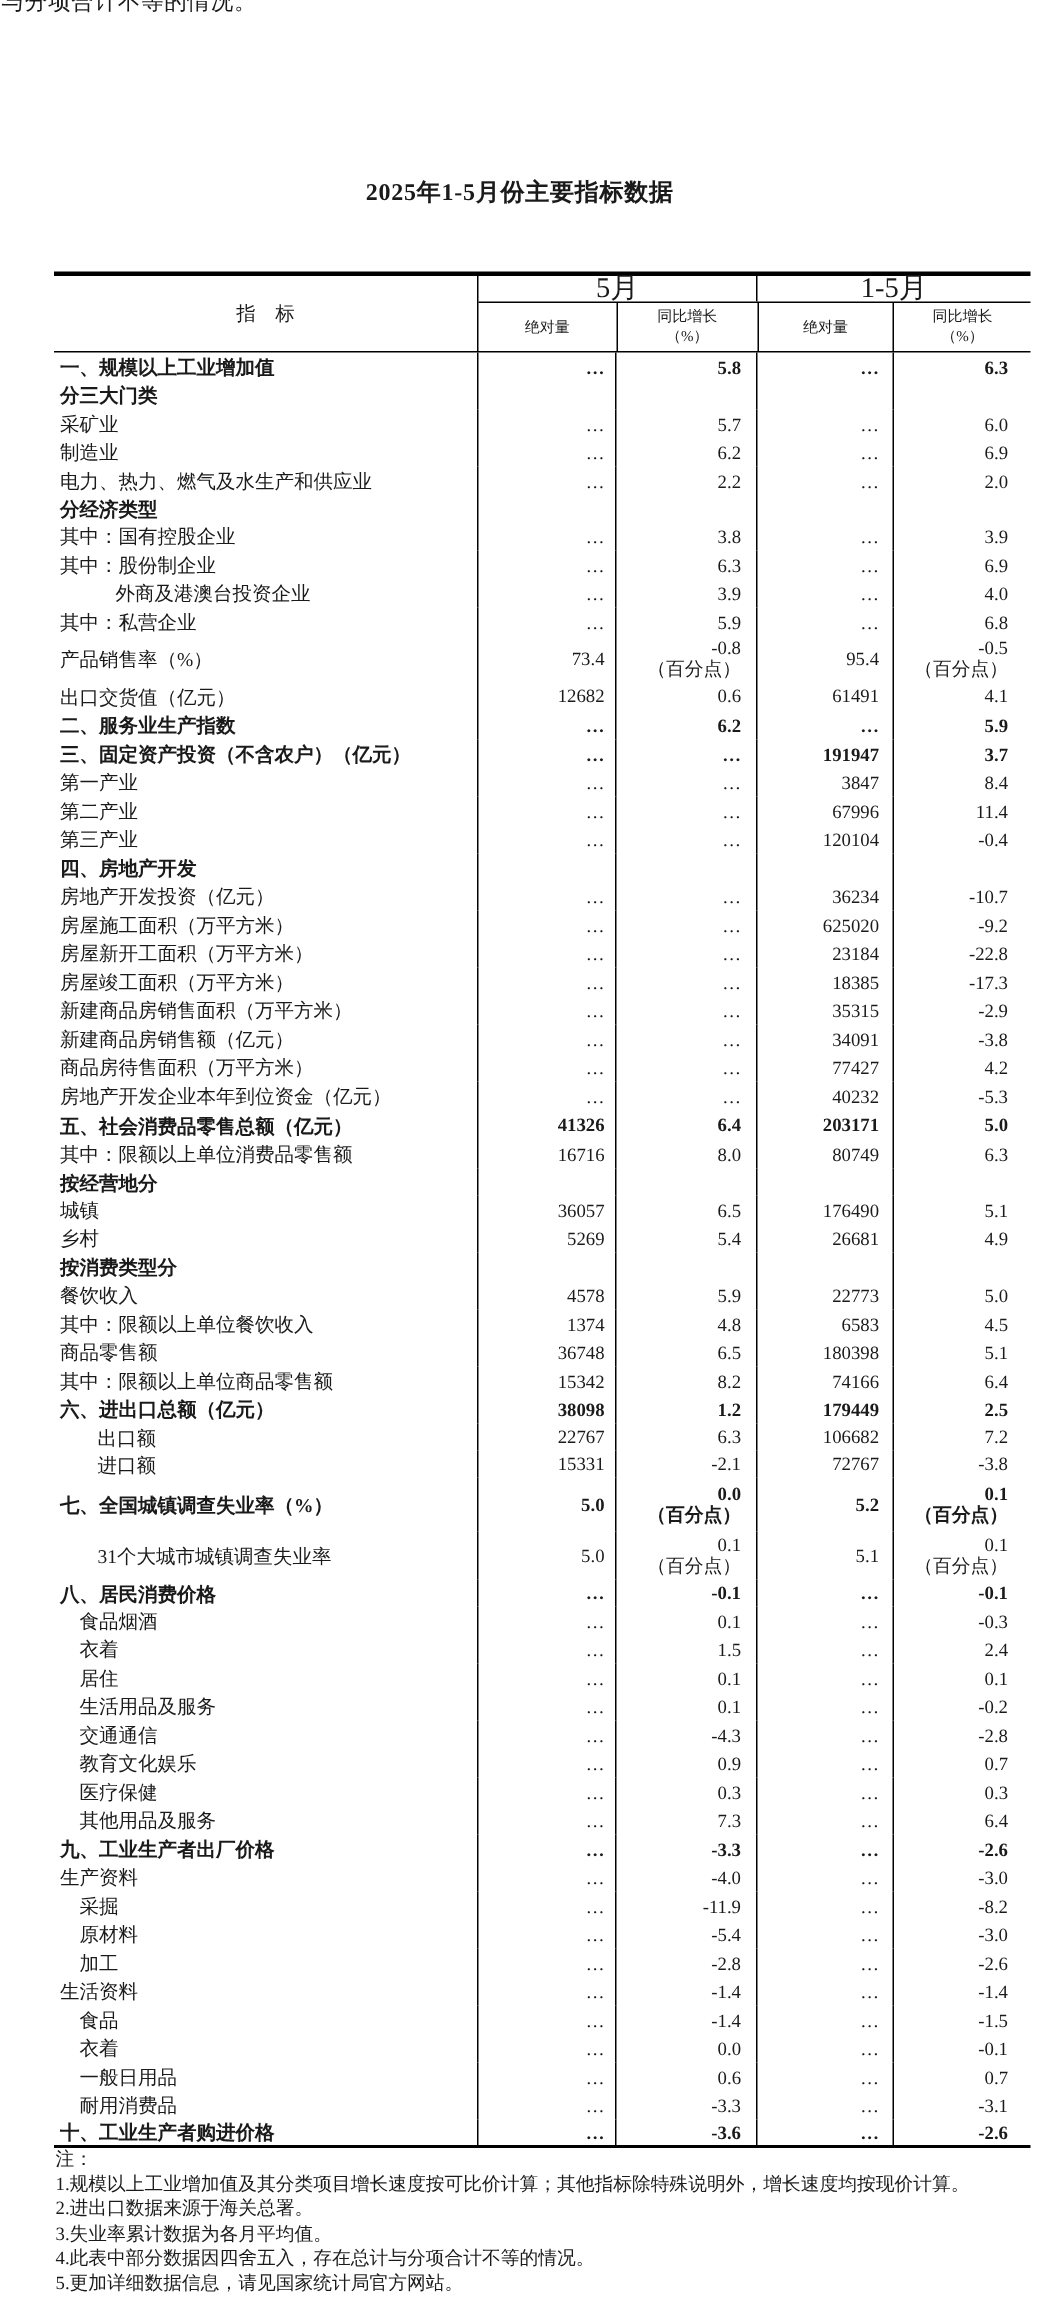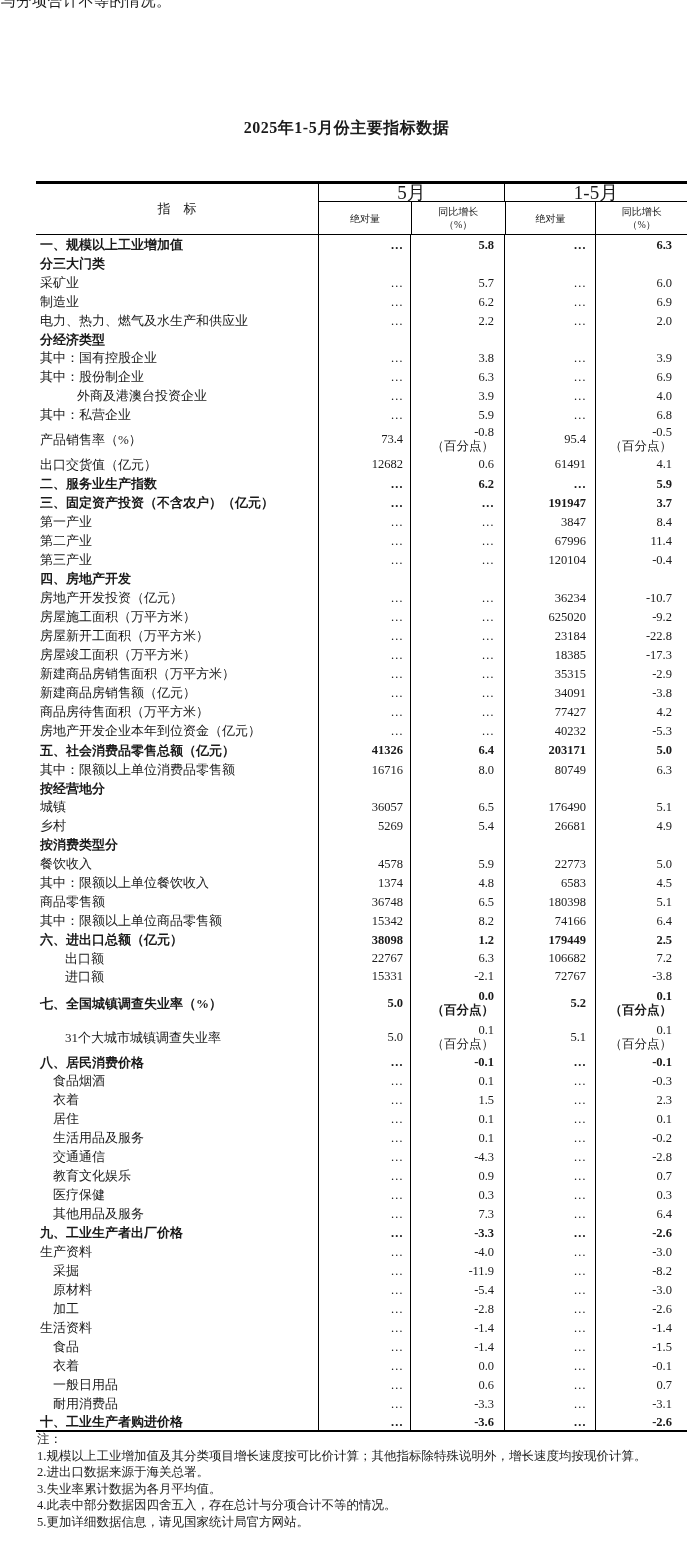--- a/index.html
+++ b/index.html
@@ -389,21 +389,21 @@
         <div class="c-v c0">…</div>
         <div class="c-v c1">0.1</div>
         <div class="c-v c2">…</div>
         <div class="c-v c3">-0.3</div>
       </div>
       <div class="row" style="height: 19px;">
         <div class="c-label" style="padding-left: 17px;">衣着</div>
         <div class="c-v c0">…</div>
         <div class="c-v c1">1.5</div>
         <div class="c-v c2">…</div>
-        <div class="c-v c3">2.3</div>
+        <div class="c-v c3">2.4</div>
       </div>
       <div class="row" style="height: 19px;">
         <div class="c-label" style="padding-left: 17px;">居住</div>
         <div class="c-v c0">…</div>
         <div class="c-v c1">0.1</div>
         <div class="c-v c2">…</div>
         <div class="c-v c3">0.1</div>
       </div>
       <div class="row" style="height: 19px;">
         <div class="c-label" style="padding-left: 17px;">生活用品及服务</div>

